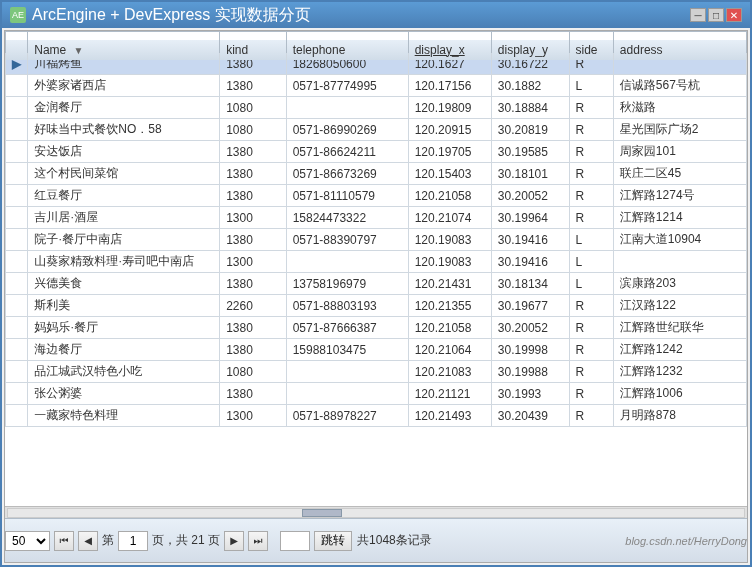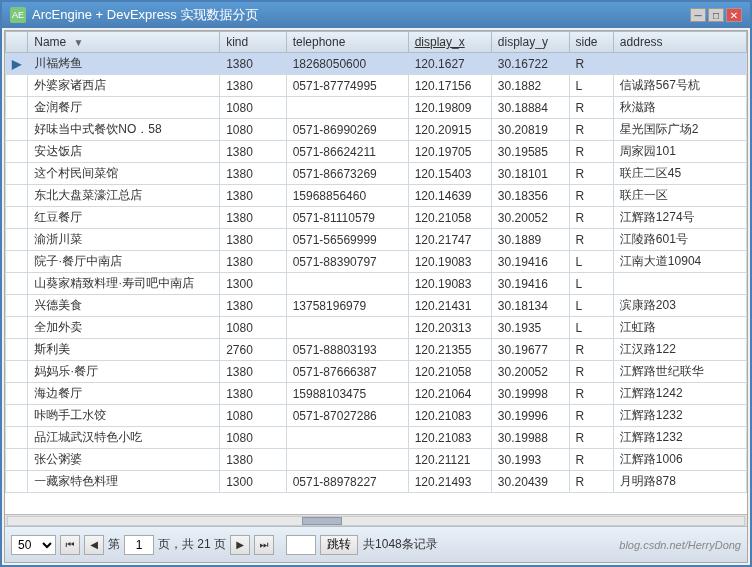--- a/index.html
+++ b/index.html
@@ -36,21 +36,21 @@
       height: 16px;
       background: #7dc67d;
       border-radius: 2px;
       display: flex;
       align-items: center;
       justify-content: center;
       font-size: 9px;
       color: white;
     }
     .title-text {
-      font-size: 13px;
+      font-size: 16px;
     }
     .title-controls {
       display: flex;
       gap: 2px;
     }
     .title-btn {
       width: 16px;
       height: 14px;
       background: #d0d0d0;
       border: 1px solid #999;
@@ -77,21 +77,21 @@
       position: relative;
     }
     table {
       border-collapse: collapse;
       width: 100%;
       white-space: nowrap;
     }
     thead tr {
       background: linear-gradient(to bottom, #e8f0f8, #d0dce8);
       position: sticky;
-      top: 0;
+      top: 8px;
       z-index: 10;
     }
     thead th {
       border: 1px solid #b0bcc8;
       padding: 3px 6px;
       text-align: left;
       font-weight: normal;
       color: #333;
       min-width: 60px;
       position: relative;
@@ -119,25 +119,25 @@
     }
     tbody td:first-child {
       text-align: center;
       color: #333;
       font-weight: bold;
       width: 16px;
     }
     .pagination-bar {
       background: linear-gradient(to bottom, #e8f0f8, #d4dde8);
       border-top: 1px solid #b0bcc8;
-      padding: 3px 6px;
+      padding: 3px 0;
       display: flex;
       align-items: center;
       gap: 4px;
-      height: 36px;
+      height: 44px;
       flex-shrink: 0;
     }
     .page-size-select {
       width: 45px;
       height: 20px;
       border: 1px solid #aaa;
       background: white;
       font-size: 12px;
       padding: 0 2px;
     }
@@ -313,47 +313,37 @@
               <td>这个村民间菜馆</td>
               <td>1380</td>
               <td>0571-86673269</td>
               <td>120.15403</td>
               <td>30.18101</td>
               <td>R</td>
               <td>联庄二区45</td>
             </tr>
             <tr>
               <td></td>
-              <td>东北大盘菜濠江总店</td>
-              <td>1380</td>
-              <td>15968856460</td>
-              <td>120.14639</td>
-              <td>30.18356</td>
-              <td>R</td>
-              <td>联庄一区</td>
-            </tr>
-            <tr>
-              <td></td>
               <td>红豆餐厅</td>
               <td>1380</td>
               <td>0571-81110579</td>
               <td>120.21058</td>
               <td>30.20052</td>
               <td>R</td>
               <td>江辉路1274号</td>
             </tr>
             <tr>
               <td></td>
-              <td>渝浙川菜</td>
-              <td>1380</td>
-              <td>0571-56569999</td>
-              <td>120.21747</td>
-              <td>30.1889</td>
-              <td>R</td>
-              <td>江陵路601号</td>
+              <td>吉川居·酒屋</td>
+              <td>1300</td>
+              <td>15824473322</td>
+              <td>120.21074</td>
+              <td>30.19964</td>
+              <td>R</td>
+              <td>江辉路1214</td>
             </tr>
             <tr>
               <td></td>
               <td>院子·餐厅中南店</td>
               <td>1380</td>
               <td>0571-88390797</td>
               <td>120.19083</td>
               <td>30.19416</td>
               <td>L</td>
               <td>江南大道10904</td>
@@ -373,32 +363,22 @@
               <td>兴德美食</td>
               <td>1380</td>
               <td>13758196979</td>
               <td>120.21431</td>
               <td>30.18134</td>
               <td>L</td>
               <td>滨康路203</td>
             </tr>
             <tr>
               <td></td>
-              <td>全加外卖</td>
-              <td>1080</td>
-              <td></td>
-              <td>120.20313</td>
-              <td>30.1935</td>
-              <td>L</td>
-              <td>江虹路</td>
-            </tr>
-            <tr>
-              <td></td>
               <td>斯利美</td>
-              <td>2760</td>
+              <td>2260</td>
               <td>0571-88803193</td>
               <td>120.21355</td>
               <td>30.19677</td>
               <td>R</td>
               <td>江汉路122</td>
             </tr>
             <tr>
               <td></td>
               <td>妈妈乐·餐厅</td>
               <td>1380</td>
@@ -410,30 +390,20 @@
             </tr>
             <tr>
               <td></td>
               <td>海边餐厅</td>
               <td>1380</td>
               <td>15988103475</td>
               <td>120.21064</td>
               <td>30.19998</td>
               <td>R</td>
               <td>江辉路1242</td>
-            </tr>
-            <tr>
-              <td></td>
-              <td>咔哟手工水饺</td>
-              <td>1080</td>
-              <td>0571-87027286</td>
-              <td>120.21083</td>
-              <td>30.19996</td>
-              <td>R</td>
-              <td>江辉路1232</td>
             </tr>
             <tr>
               <td></td>
               <td>品江城武汉特色小吃</td>
               <td>1080</td>
               <td></td>
               <td>120.21083</td>
               <td>30.19988</td>
               <td>R</td>
               <td>江辉路1232</td>

